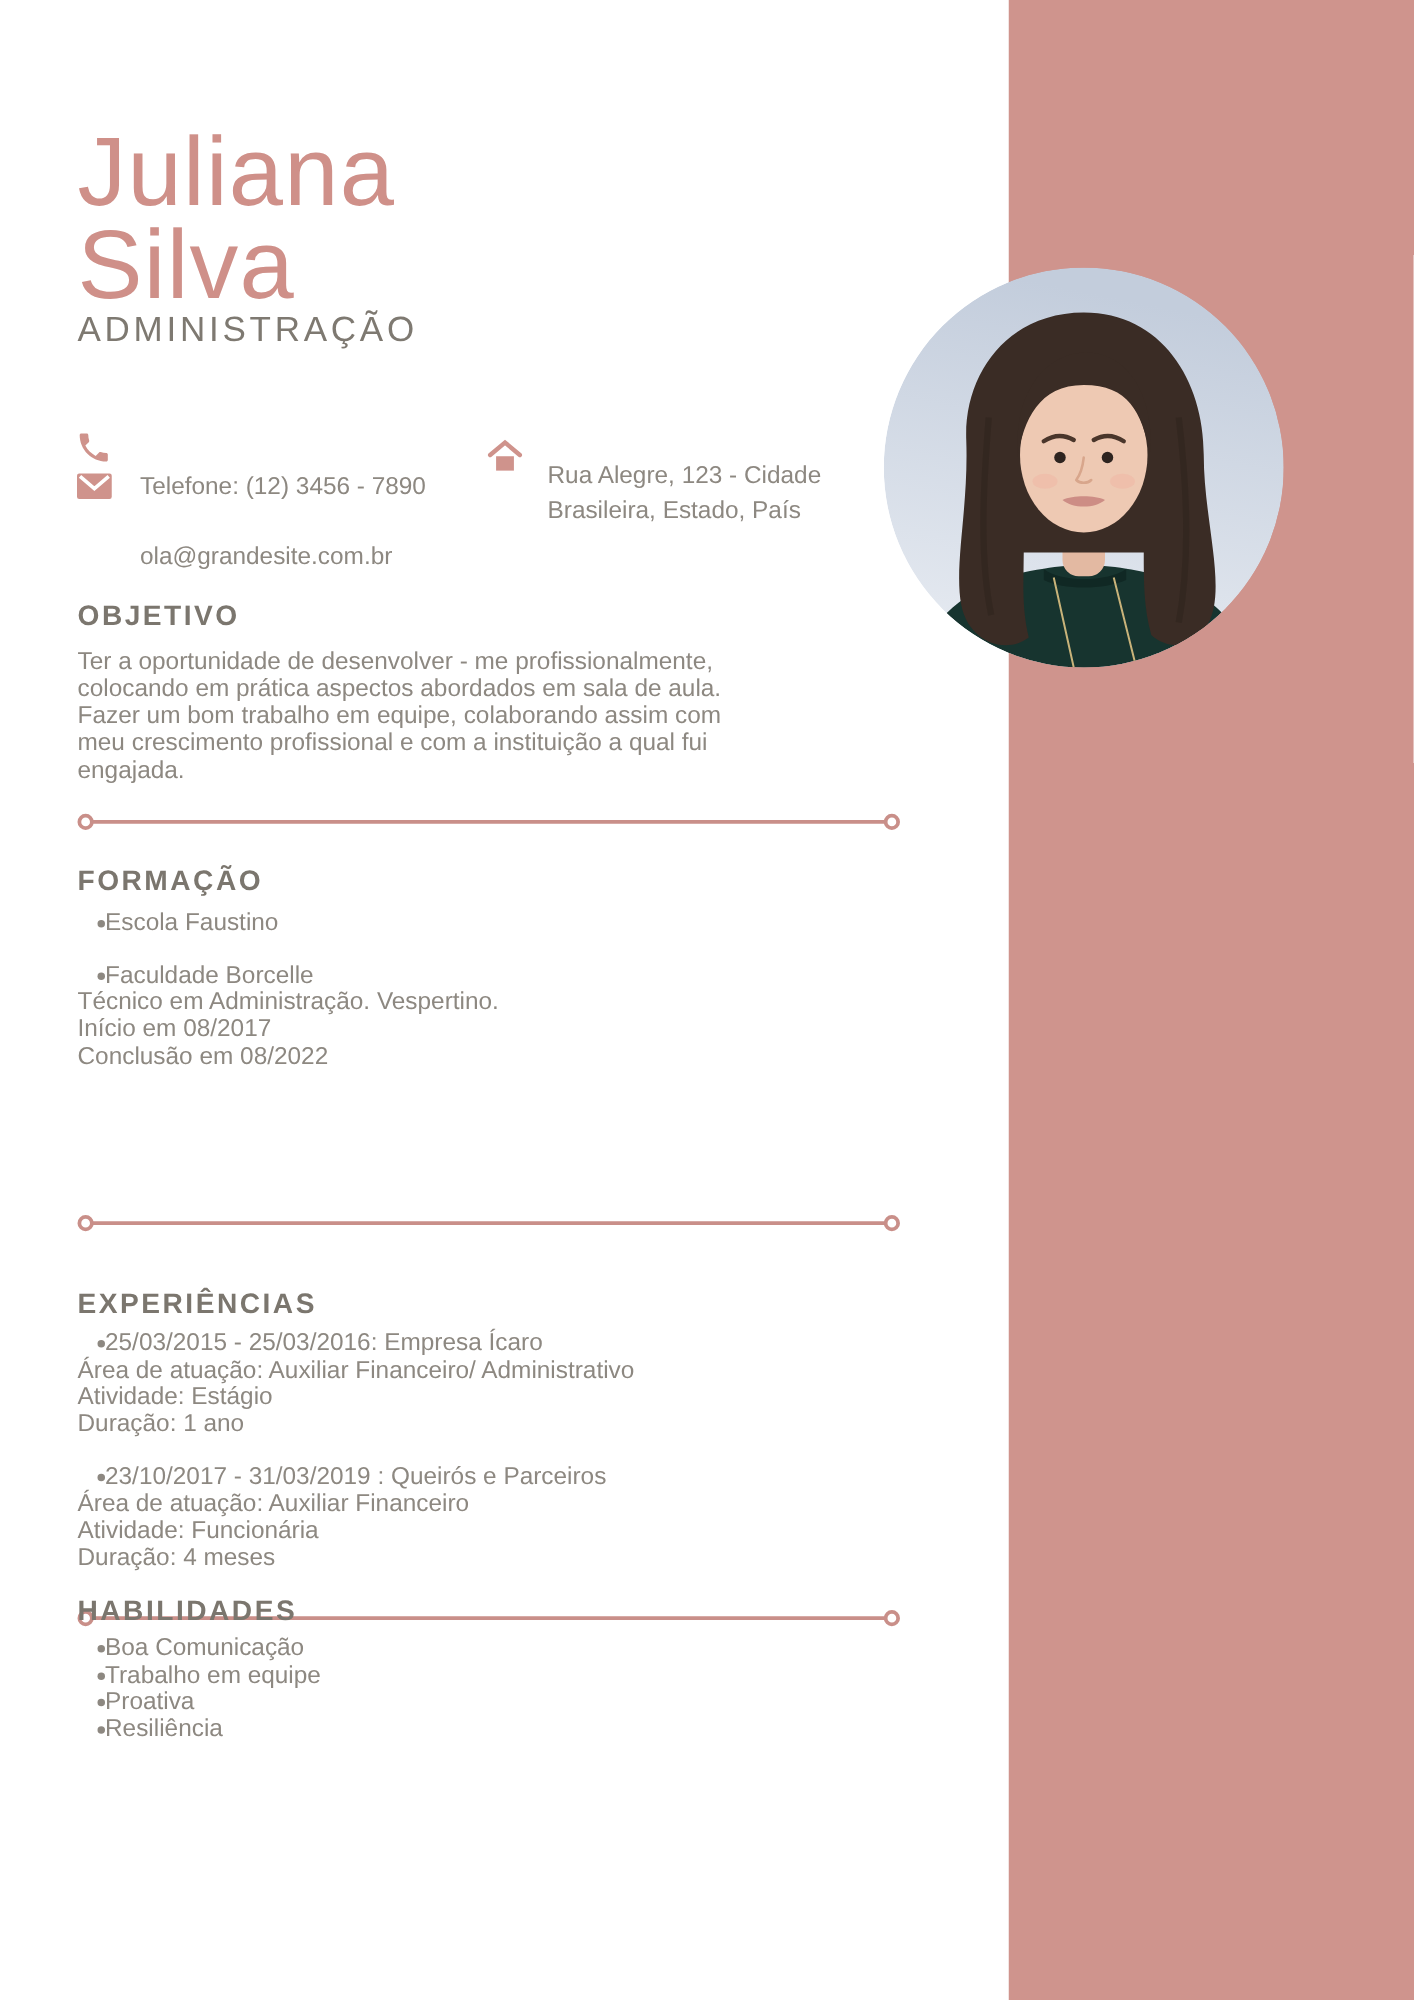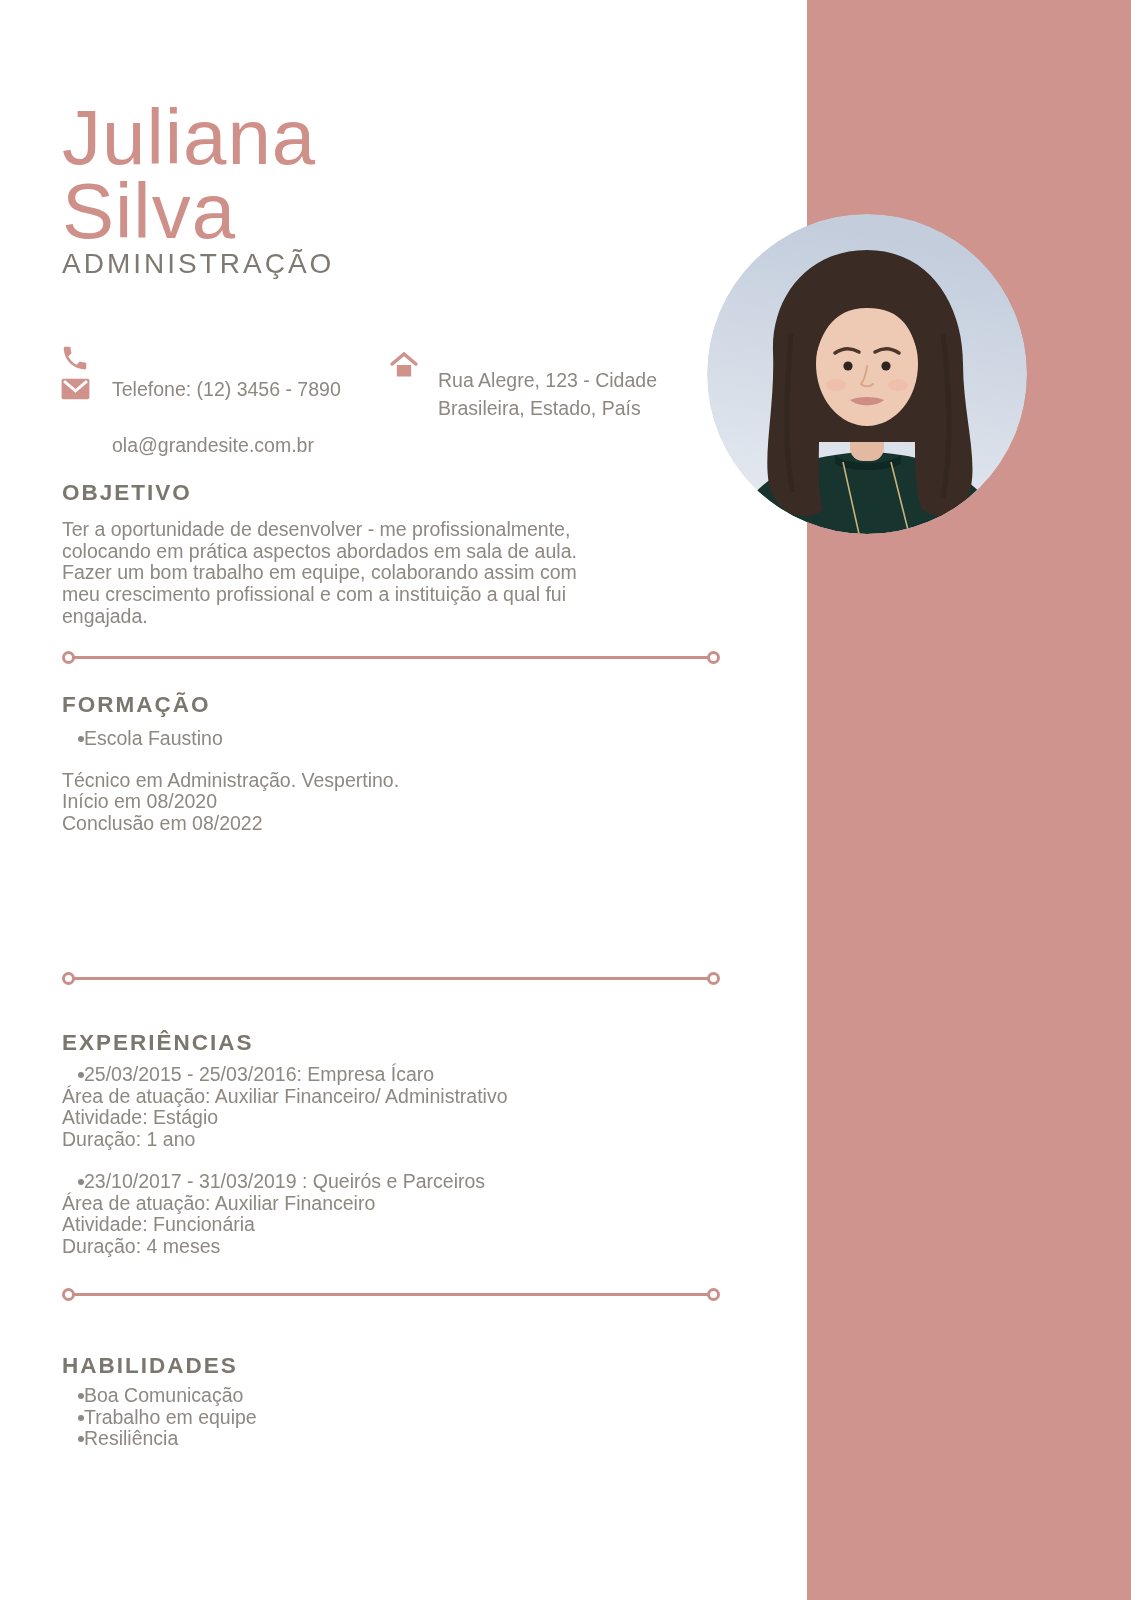--- a/index.html
+++ b/index.html
@@ -59,21 +59,21 @@
     letter-spacing:2px; color:#7b766e;
   }
   .body-text {
     margin:13px 0 0 0;
     font-size:19.5px; line-height:21.7px;
     white-space:pre-line;
   }
   #objetivo     { left:62px; top:480px;  width:670px; }
   #formacao     { left:62px; top:692px;  width:680px; }
   #experiencias { left:62px; top:1030px; width:680px; }
-  #habilidades  { left:62px; top:1353px; width:680px; }
+  #habilidades  { left:62px; top:1276px; width:680px; }
 
   .bullet-line {
     display:flex; align-items:center; 
     padding-left:16px;
     font-size:19.5px; line-height:21.7px;
   }
   .dot {
     width:6px; height:6px; border-radius:50%;
     background:#8d8881; flex:none;
   }
@@ -197,22 +197,26 @@
 
 <section class="abs section" id="formacao">
   <h2>FORMAÇÃO</h2>
   <div class="edu-item item-1">
     <div class="bullet-line">
       <span class="dot"></span>
       <span>Escola Faustino</span>
     </div>
   </div>
   <div class="edu-item item-2">
+    <div class="bullet-line">
+      <span class="dot"></span>
+      <span>Faculdade Borcelle</span>
+    </div>
     <div class="details">Técnico em Administração. Vespertino.
-Início em 08/2020
+Início em 08/2017
 Conclusão em 08/2022</div>
   </div>
 </section>
 
 <div class="abs divider divider-2">
   <span class="line"></span>
   <span class="ring ring-left"></span>
   <span class="ring ring-right"></span>
 </div>
 
@@ -250,16 +254,20 @@
     <div class="bullet-line">
       <span class="dot"></span>
       <span>Boa Comunicação</span>
     </div>
     <div class="bullet-line">
       <span class="dot"></span>
       <span>Trabalho em equipe</span>
     </div>
     <div class="bullet-line">
       <span class="dot"></span>
+      <span>Proativa</span>
+    </div>
+    <div class="bullet-line">
+      <span class="dot"></span>
       <span>Resiliência</span>
     </div>
   </div>
 </section>
 
 </body></html>

